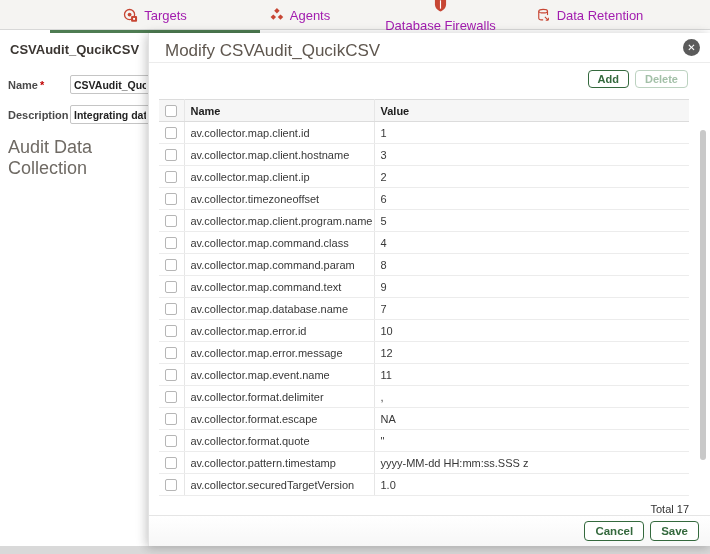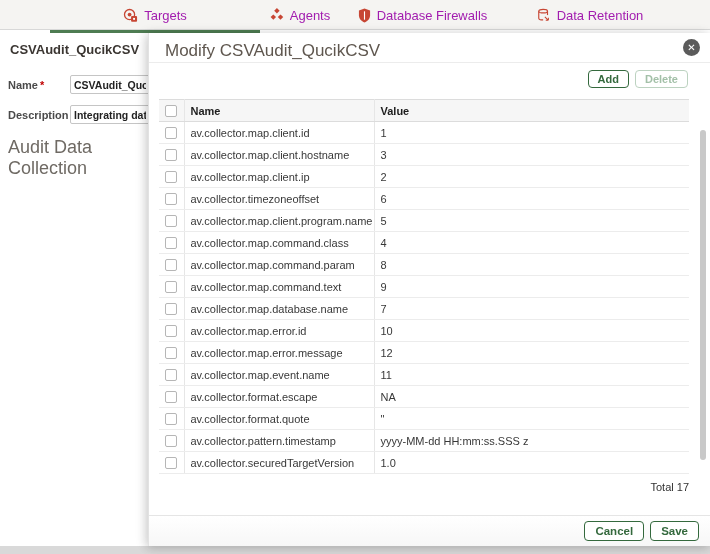--- a/index.html
+++ b/index.html
@@ -97,21 +97,21 @@
     <div class="tab" style="left:245px;width:110px;">
       <span>
         <svg width="14" height="14" viewBox="0 0 16 16" fill="#c74634">
           <rect x="5.7" y="1" width="4.4" height="4.4" transform="rotate(45 7.9 3.2)"></rect>
           <rect x="1.6" y="8.2" width="4.4" height="4.4" transform="rotate(45 3.8 10.4)"></rect>
           <rect x="9.8" y="8.2" width="4.4" height="4.4" transform="rotate(45 12 10.4)"></rect>
         </svg>
       </span>
       <span class="tab-label">Agents</span>
     </div>
-    <div class="tab" style="left:340px;width:165px;">
+    <div class="tab" style="left:358px;width:165px;flex-direction:column;">
       <span>
         <svg width="13" height="15" viewBox="0 0 14 16">
           <path d="M7 0.5l6 2v5.3c0 4-2.6 6.4-6 7.7-3.4-1.3-6-3.7-6-7.7V2.5z" fill="#c74634"></path>
           <path d="M7 3.5v9" stroke="#fff" stroke-width="1.2"></path>
         </svg>
       </span>
       <span class="tab-label">Database Firewalls</span>
     </div>
     <div class="tab" style="left:510px;width:160px;">
       <span>
@@ -234,20 +234,25 @@
               <td class="cell-name">av.collector.map.error.message</td>
               <td>12</td>
             </tr>
 
             <tr>
               <td class="cell-check"><input type="checkbox" style=""></td>
               <td class="cell-name">av.collector.map.event.name</td>
               <td>11</td>
             </tr>
 
+            <tr>
+              <td class="cell-check"><input type="checkbox" style=""></td>
+              <td class="cell-name">av.collector.format.delimiter</td>
+              <td>,</td>
+            </tr>
 
             <tr>
               <td class="cell-check"><input type="checkbox" style=""></td>
               <td class="cell-name">av.collector.format.escape</td>
               <td>NA</td>
             </tr>
 
             <tr>
               <td class="cell-check"><input type="checkbox" style=""></td>
               <td class="cell-name">av.collector.format.quote</td>

